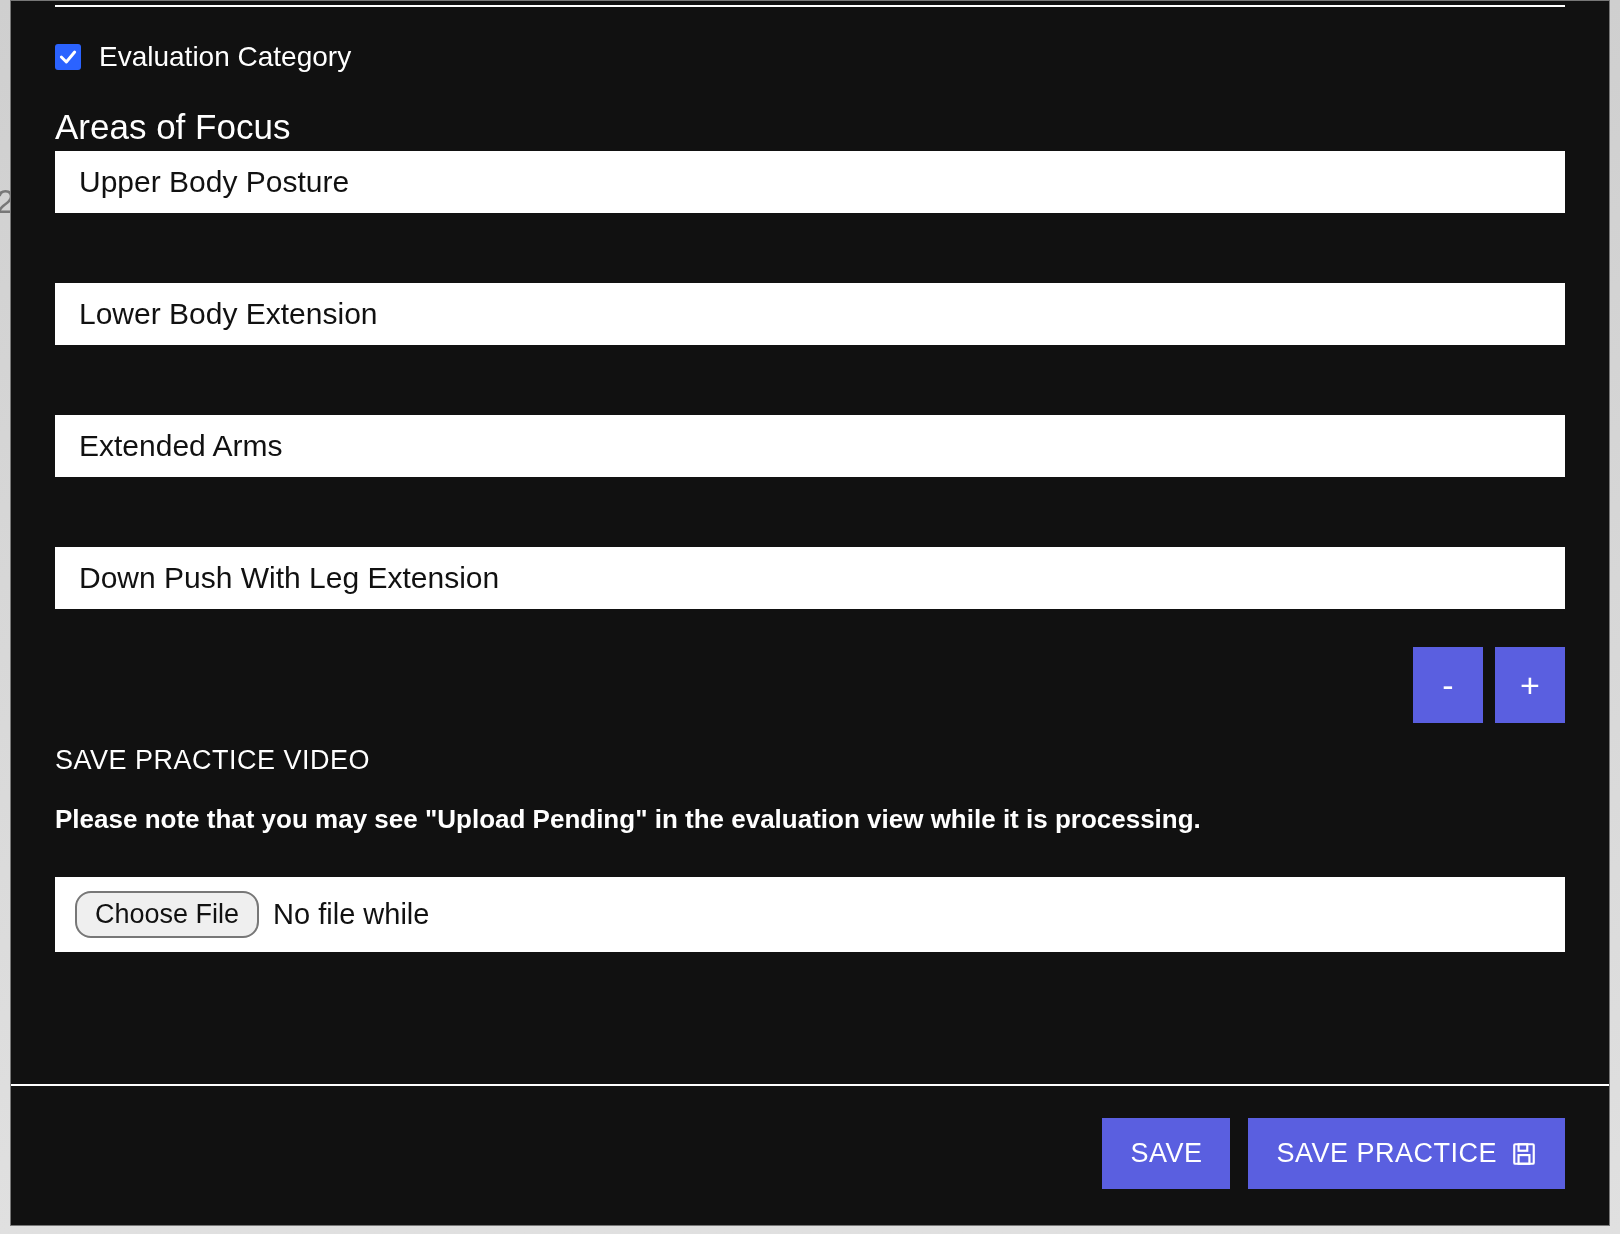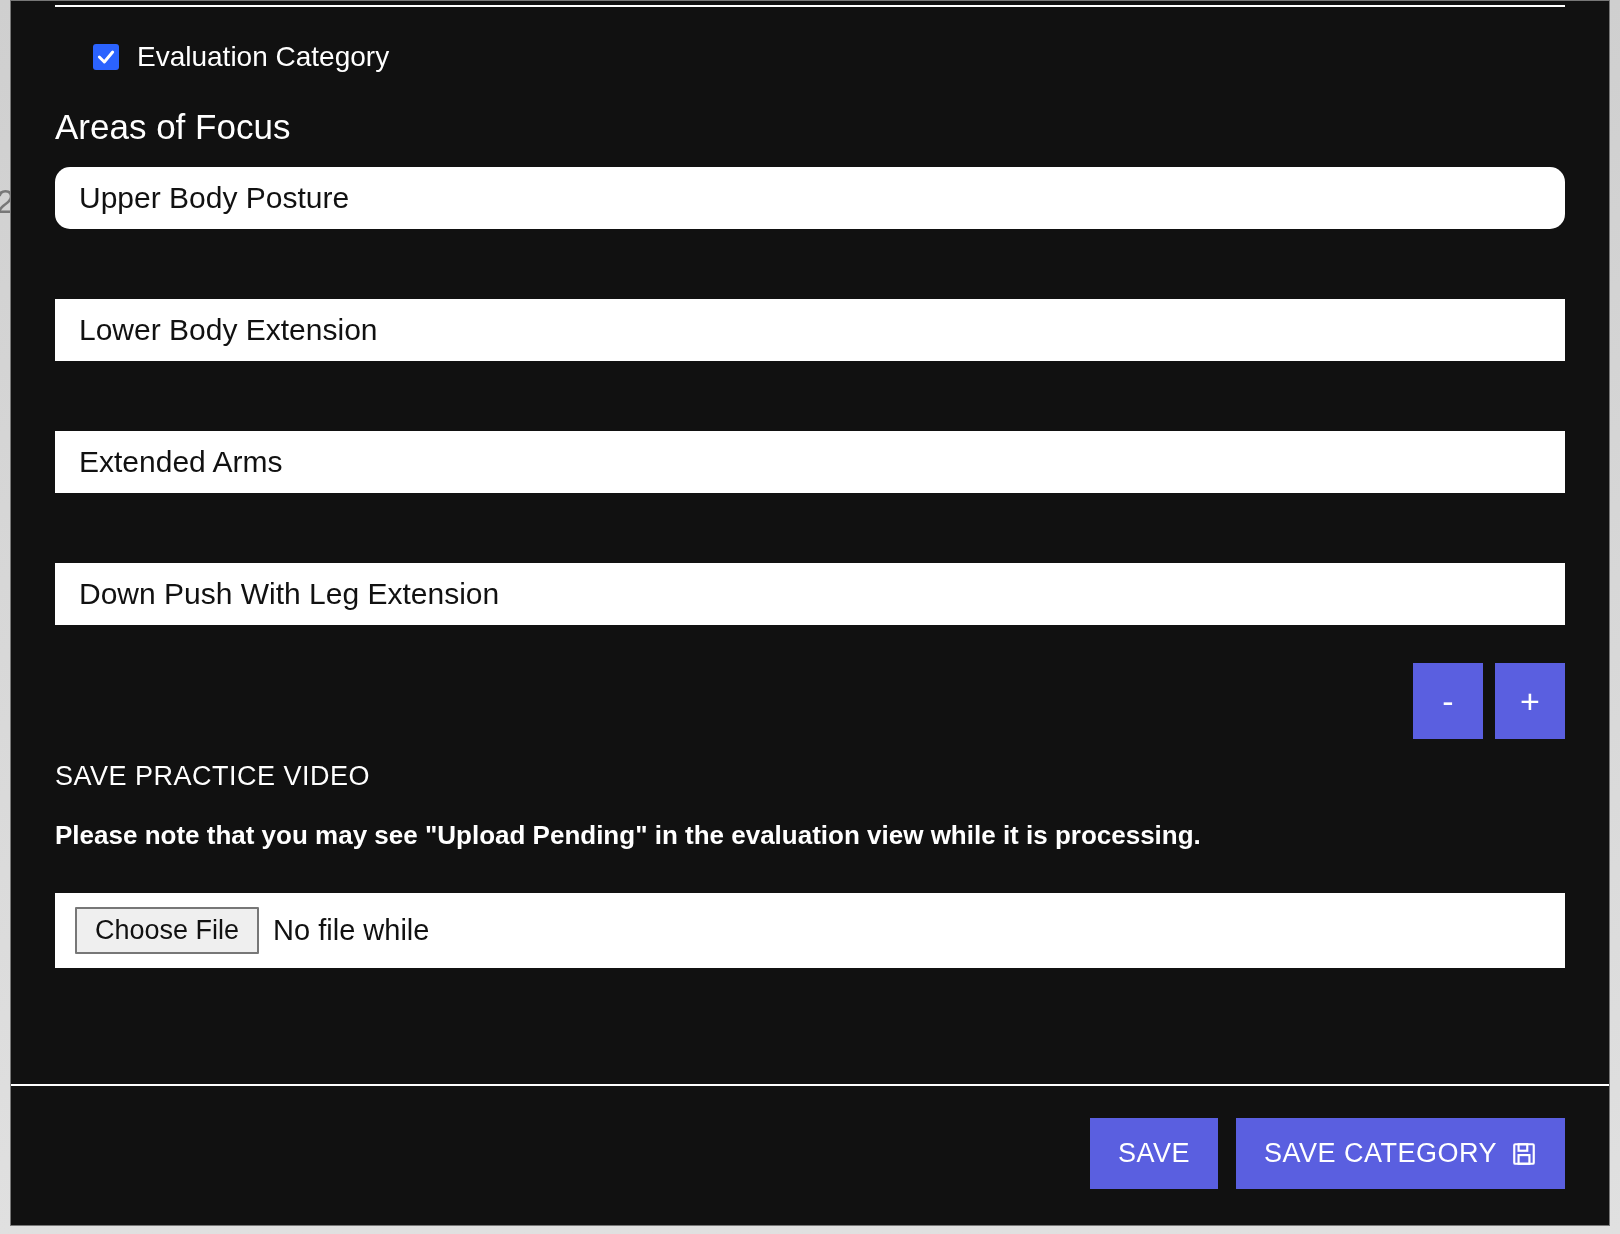--- a/index.html
+++ b/index.html
@@ -37,21 +37,20 @@
   }
   .top-rule {
     position: absolute;
     left: 44px; right: 44px; top: 4px;
     height: 2px; background: #fff;
   }
   .check-row {
     display: flex; align-items: center;
     gap: 18px;
     margin-top: 40px;
-    margin-left: 38px;
   }
   .checkbox {
     width: 26px; height: 26px;
     background: #2b63ff;
     border-radius: 3px;
     display: flex; align-items: center; justify-content: center;
     cursor: pointer;
   }
   .checkbox svg { width: 20px; height: 20px; }
   .check-label { font-size: 28px; color: #fff; font-weight: 400; }
@@ -64,21 +63,21 @@
     background: #fff;
     color: #111;
     font-size: 30px;
     font-weight: 400;
     border: none;
     padding: 14px 24px;
     margin-top: 14px;
     font-family: inherit;
   }
   .textbox + .textbox { margin-top: 70px; }
-  .focus-list .textbox:first-of-type { margin-top: 20px; border-radius: 15px; }
+  .focus-list .textbox:first-of-type { margin-top: 4px; }
   .stepper-row {
     display: flex; justify-content: flex-end;
     gap: 12px;
     margin-top: 38px;
   }
   .step-btn {
     width: 70px; height: 76px;
     background: #5a5fe0;
     color: #fff;
     font-size: 34px;
@@ -93,21 +92,21 @@
     width: 100%;
     background: #fff;
     display: flex; align-items: center;
     padding: 14px 20px;
     margin-top: 42px;
     gap: 14px;
   }
   .choose-file-btn {
     background: #efefef;
     border: 2px solid #777;
-    border-radius: 1px;
+    border-radius: 16px;
     font-size: 27px;
     color: #111;
     padding: 6px 18px;
     cursor: pointer;
     font-family: inherit;
   }
   .file-status { font-size: 29px; color: #111; }
   .modal-footer {
     border-top: 2px solid #fff;
     padding: 32px 44px 36px;
@@ -167,21 +166,21 @@
 
     <div class="file-row">
       <button class="choose-file-btn">Choose File</button>
       <span class="file-status">No file while</span>
     </div>
   </div>
 
   <div class="modal-footer">
     <button class="btn">SAVE</button>
     <button class="btn">
-      <span>SAVE CATEGORY</span>
+      <span>SAVE PRACTICE</span>
       <svg class="save-icon" viewBox="0 0 24 24">
         <rect x="3" y="3" width="18" height="18" rx="1" stroke="#fff" stroke-width="2" fill="none"></rect>
         <rect x="7" y="3" width="8" height="6" stroke="#fff" stroke-width="2" fill="none"></rect>
         <rect x="7" y="13" width="10" height="8" stroke="#fff" stroke-width="2" fill="none"></rect>
       </svg>
     </button>
   </div>
 </div>
 
 </body></html>

